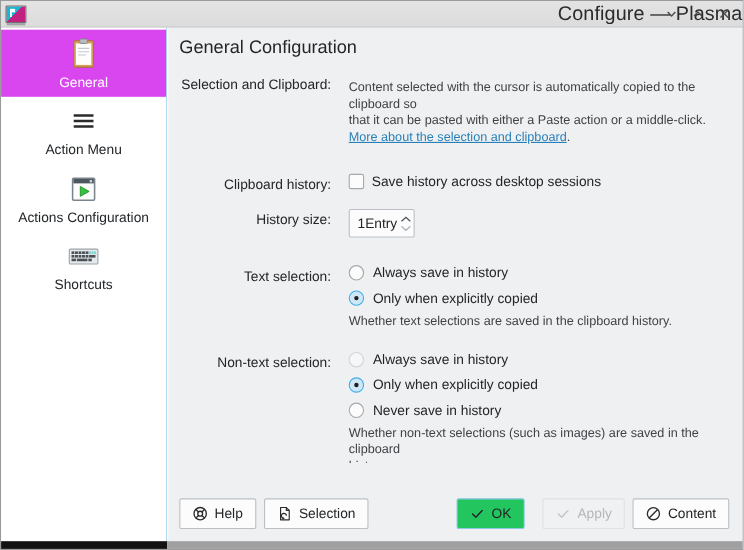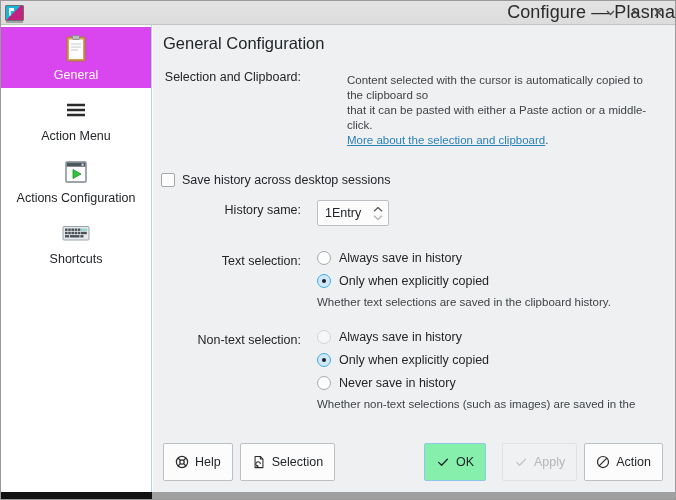--- a/index.html
+++ b/index.html
@@ -82,29 +82,29 @@
     width:14px;height:14px;box-sizing:border-box;border-radius:2px;
     border:1px solid #a6a9aa;background:#fcfcfc;flex:0 0 14px;position:relative;
   }
   .checkbox.checked{background:#cfe8f7;border-color:#3daee9;}
   .checkbox.checked:after{
     content:"";position:absolute;left:3px;top:1px;width:5px;height:8px;
     border:solid #2a2e32;border-width:0 2px 2px 0;transform:rotate(42deg);
   }
   .chk-label{font-size:12.5px;color:#232629;}
   .helptext{
-    font-size:11.5px;color:#3f4347;line-height:15px;max-width:345px;margin-top:6px;margin-left:30px;
+    font-size:11.5px;color:#3f4347;line-height:15px;max-width:345px;margin-top:6px;
   }
   .link{color:#2980b9;text-decoration:underline;cursor:pointer;}
   .spacer-16{height:16px;}
   .spacer-10{height:11px;}
   .spacer-22{height:23px;}
   
   .spin{
-    width:72px;height:26px;box-sizing:border-box;
+    width:60px;height:26px;box-sizing:border-box;
     border:1px solid #bcc0c4;border-radius:2px;background:#fcfcfc;
     display:flex;align-items:center;position:relative;
   }
   .spin .val{font-size:12.5px;color:#232629;padding-left:7px;}
   .spin .arrows{
     margin-left:auto;width:20px;height:100%;
     display:flex;flex-direction:column;align-items:center;justify-content:center;gap:1px;
     color:#4d5358;
   }
   .spin .arrows svg{display:block;}
@@ -121,26 +121,26 @@
   }
   .radio.dim{border-color:#d2d5d7;background:#f6f7f8;}
   .radio-lbl{font-size:12.5px;color:#232629;}
   .radio-group .radio-line:first-child{margin-bottom:9px;}
   .subhelp{font-size:11.5px;color:#3f4347;line-height:15px;max-width:330px;margin-top:-2px;margin-bottom:2px;}
   
   .btnbar{
     flex:0 0 auto;padding:8px 12px 11px 10px;display:flex;align-items:center;gap:7px;
   }
   .btn{
-    height:38px;box-sizing:border-box;padding:0 11px;
+    height:28px;box-sizing:border-box;padding:0 11px;
     border:1px solid #bcc0c4;border-radius:2px;background:#fcfcfc;
     display:flex;align-items:center;gap:6px;cursor:pointer;
     font-size:12.5px;color:#232629;
   }
-  .btn.primary{background:#86efac;border-color:#8ec7e8;}
+  .btn.primary{background:#22c55e;border-color:#8ec7e8;}
   .btn.disabled{background:#f0f1f2;border-color:#dfe1e3;color:#b3b7ba;cursor:default;margin-left:9px;}
   .btn svg{display:block;}
   .spacer-flex{flex:1;}
   .bottomrow{display:flex;height:7px;}
   .bottomrow .left{width:151px;background:#121212;}
   .bottomrow .right{flex:1;background:#a0a0a0;}
 </style>
 </head>
 <body>
 
@@ -252,32 +252,33 @@
               <span>Content selected with the cursor is automatically copied to the clipboard so</span><br>
               <span>that it can be pasted with either a Paste action or a middle-click.</span><br>
               <span class="link">More about the selection and clipboard</span><span>.</span>
             </div>
           </div>
         </div>
 
         <div class="spacer-22"></div>
 
         <div class="row">
+          <div class="row-lbl">Clipboard history:</div>
           <div class="row-field">
             <div class="chk-line">
               <span class="checkbox"></span>
               <span class="chk-label">Save history across desktop sessions</span>
             </div>
           </div>
         </div>
 
         <div class="spacer-10"></div>
 
         <div class="row">
-          <div class="row-lbl">History same:</div>
+          <div class="row-lbl">History size:</div>
           <div class="row-field">
             <div class="spin">
               <span class="val">1Entry</span>
               <span class="arrows">
                 <svg width="12" height="7" viewBox="0 0 12 7">
                     <path d="M2 5.2 L6 1.6 L10 5.2" fill="none" stroke="#4d5358" stroke-width="1.2"></path>
                   </svg>
                 <svg width="12" height="7" viewBox="0 0 12 7">
                     <path d="M2 1.8 L6 5.4 L10 1.8" fill="none" stroke="#aab0b5" stroke-width="1.2"></path>
                   </svg>
@@ -374,21 +375,21 @@
           <span>Apply</span>
         </div>
 
         <div class="btn">
           <span>
             <svg width="14" height="14" viewBox="0 0 16 16">
               <circle cx="8" cy="8" r="6.3" fill="none" stroke="#2b2b2b" stroke-width="1.4"></circle>
               <path d="M3.6 12.4 L12.4 3.6" stroke="#2b2b2b" stroke-width="1.4"></path>
             </svg>
           </span>
-          <span>Action</span>
+          <span>Content</span>
         </div>
 
       </div>
     </div>
   </div>
 
   <div class="bottomrow">
     <div class="left"></div>
     <div class="right"></div>
   </div>

